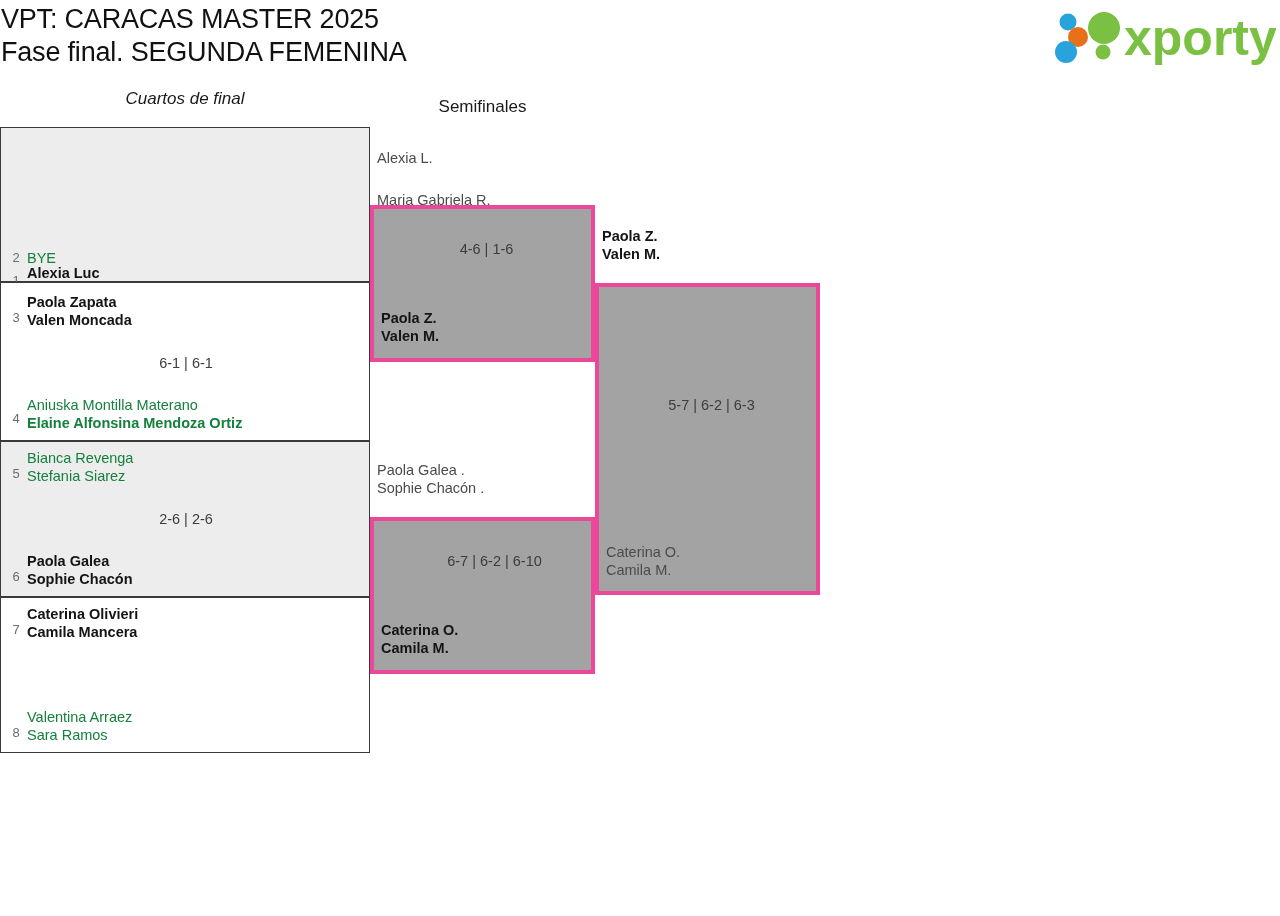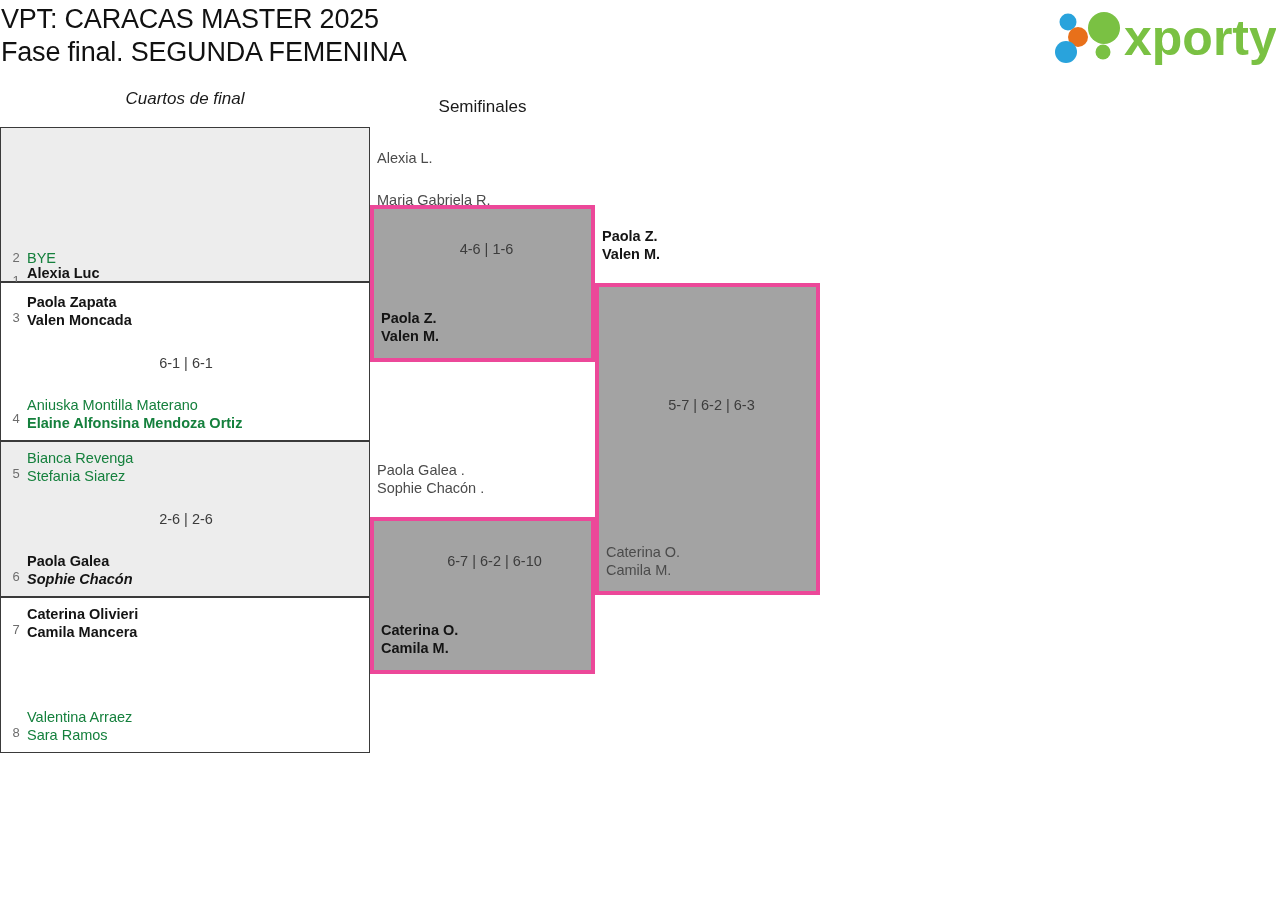--- a/index.html
+++ b/index.html
@@ -151,21 +151,21 @@
     <span class="team lose" style="top:131px;font-weight:bold;">Elaine Alfonsina Mendoza Ortiz</span>
   </div>
 
   <div class="qf-match shaded" style="top:441px; height:156px;">
     <span class="seed" style="top:24px;">5</span>
     <span class="team lose" style="top:7px;">Bianca Revenga</span>
     <span class="team lose" style="top:25px;">Stefania Siarez</span>
     <span class="score" style="left:0; top:68px; width:370px;">2-6 | 2-6</span>
     <span class="seed" style="top:127px;">6</span>
     <span class="team win" style="top:110px;">Paola Galea</span>
-    <span class="team win" style="top:128px;font-style:italic;">Sophie Chacón</span>
+    <span class="team win" style="top:128px;">Sophie Chacón</span>
   </div>
 
   <div class="qf-match plain" style="top:597px; height:156px;">
     <span class="seed" style="top:24px;">7</span>
     <span class="team win" style="top:7px;">Caterina Olivieri</span>
     <span class="team win" style="top:25px;">Camila Mancera</span>
     <span class="seed" style="top:127px;">8</span>
     <span class="team lose" style="top:110px;">Valentina Arraez</span>
     <span class="team lose" style="top:128px;">Sara Ramos</span>
   </div>

